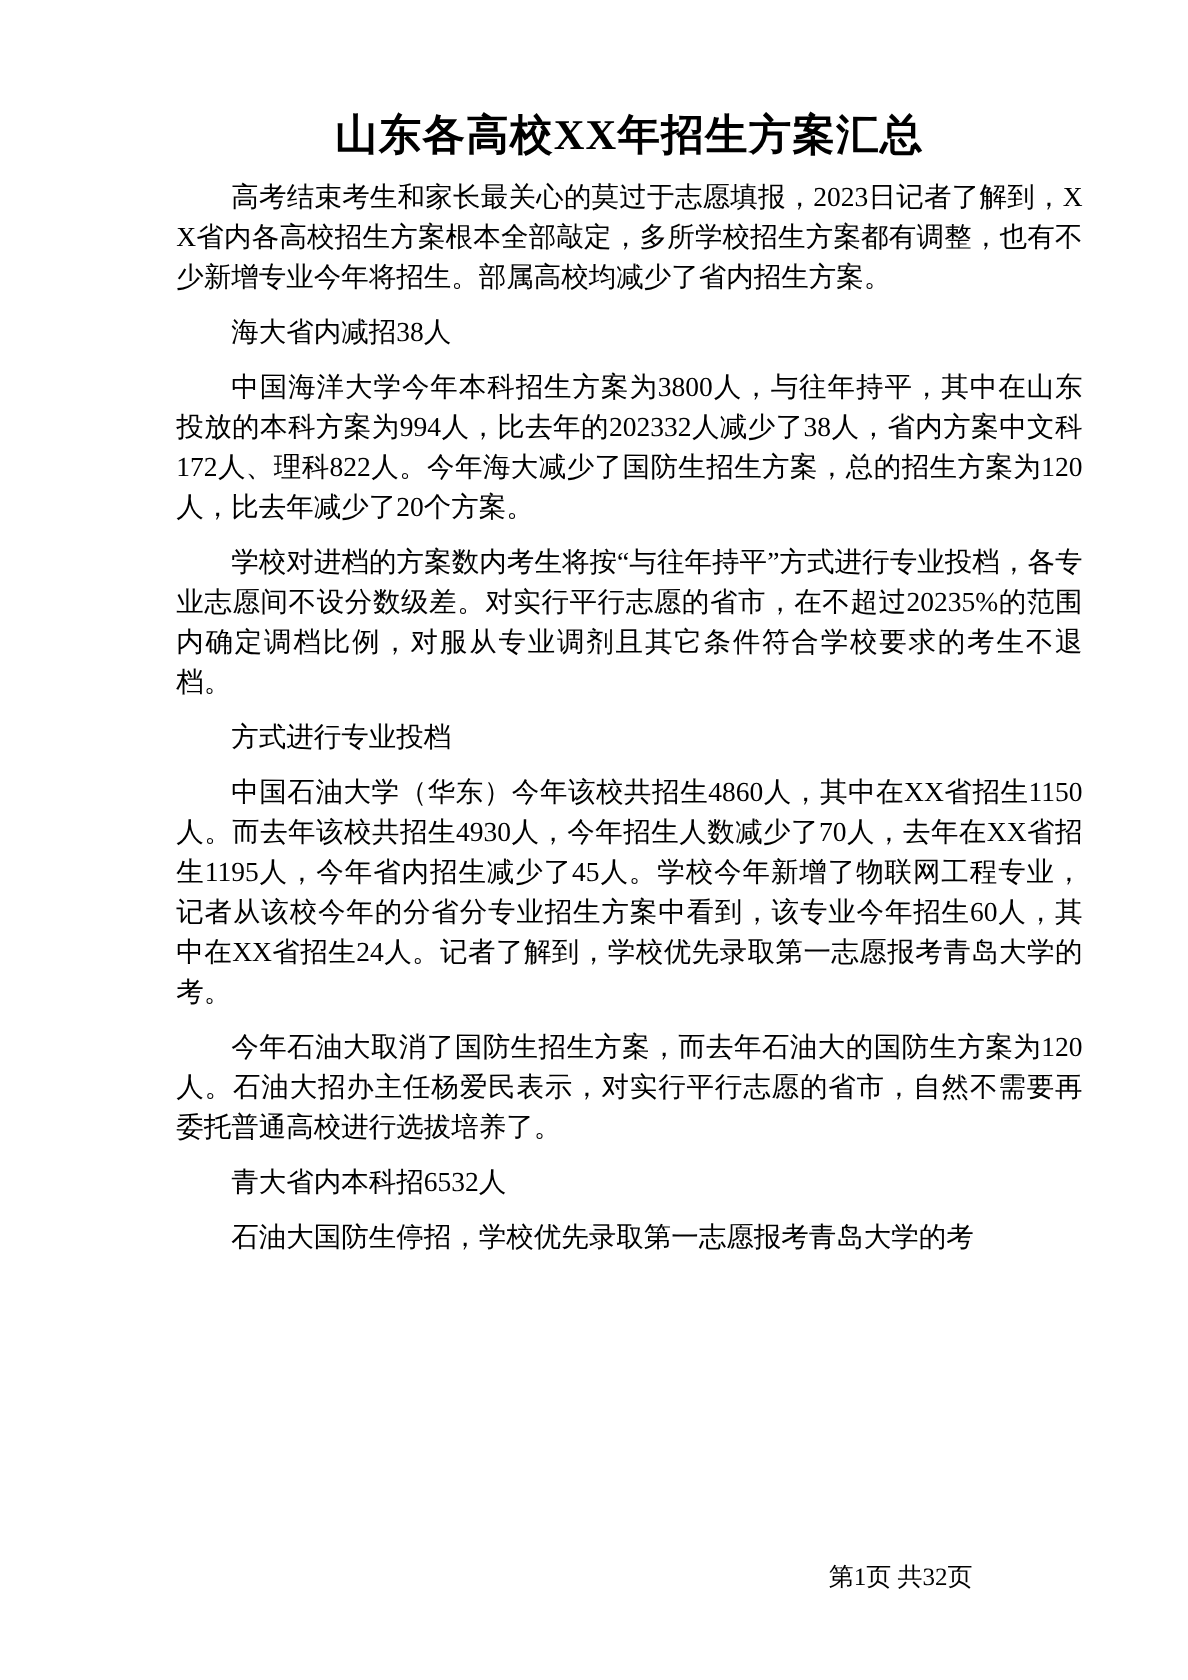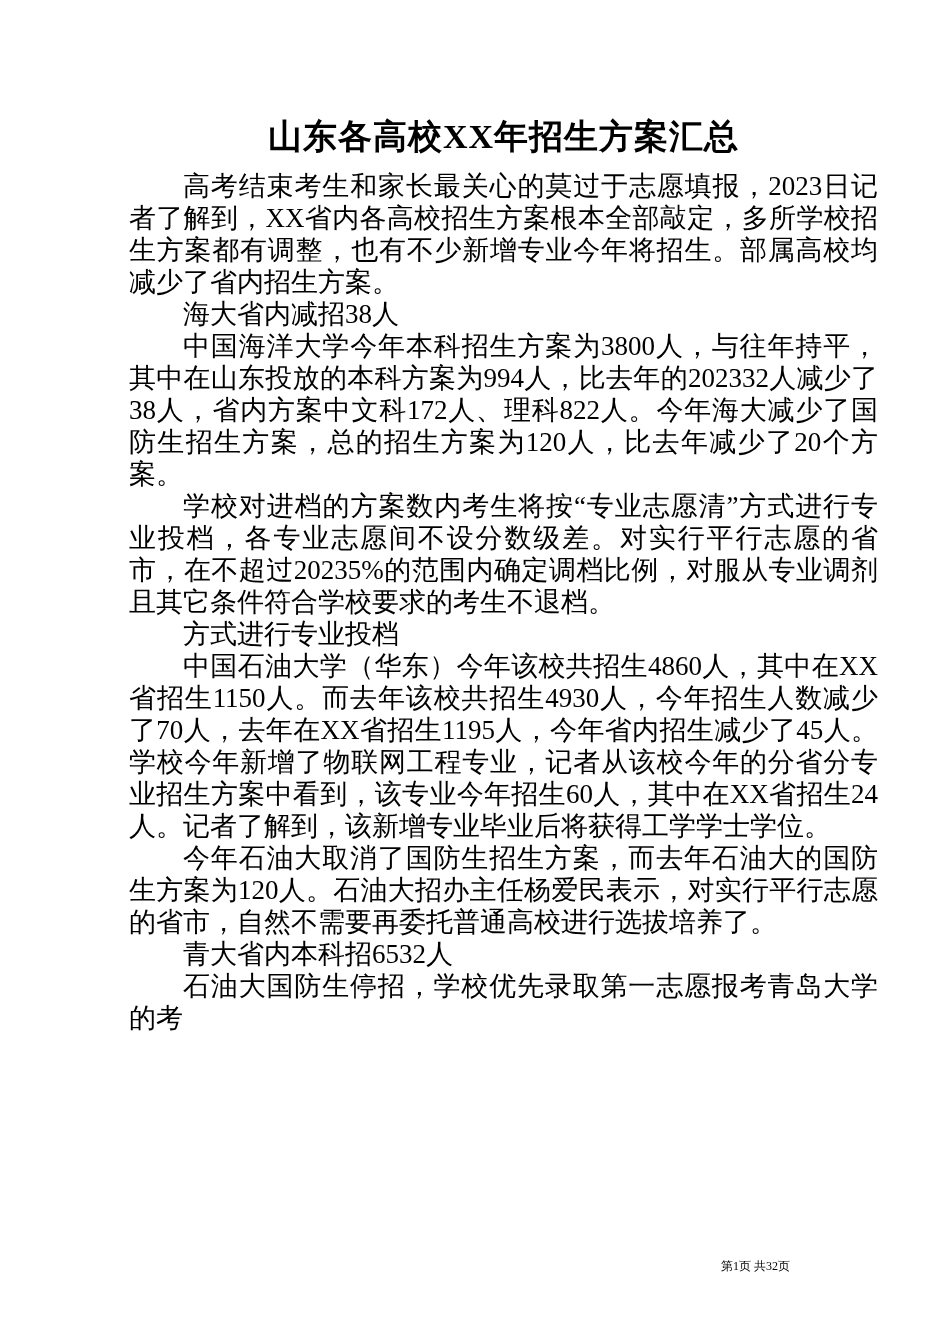--- a/index.html
+++ b/index.html
@@ -7,66 +7,66 @@
     padding: 0;
     background: #ffffff;
   }
   .page {
     position: relative;
     width: 950px;
     height: 1344px;
     margin: 0 auto;
     background: #ffffff;
     box-sizing: border-box;
-    padding: 116px 72px 0 129px;
+    padding: 88px 72px 0 129px;
     font-family: "Liberation Serif", "DejaVu Serif", serif;
     color: #000000;
     overflow: hidden;
   }
   .doc-title {
     margin: 0 0 13px 0;
     font-size: 34px;
     line-height: 41px;
     font-weight: bold;
     text-align: center;
     letter-spacing: 1px;
   }
   .doc-body {
     width: 100%;
   }
   .para {
-    margin: 0;
-    font-size: 27px;
+    margin: 12px;
+    font-size: 22px;
     line-height: 32px;
     text-align: justify;
     text-indent: 2em;
     word-break: break-all;
   }
   .page-footer {
     position: absolute;
-    right: 160px;
+    right: 172px;
     bottom: 72px;
-    font-size: 12px;
+    font-size: 20px;
     line-height: 1;
     color: #000000;
   }
 </style>
 </head>
 <body>
 
 <div class="page">
   <h1 class="doc-title">山东各高校XX年招生方案汇总</h1>
 
   <div class="doc-body">
       <p class="para">高考结束考生和家长最关心的莫过于志愿填报，2023日记者了解到，XX省内各高校招生方案根本全部敲定，多所学校招生方案都有调整，也有不少新增专业今年将招生。部属高校均减少了省内招生方案。</p>
       <p class="para">海大省内减招38人</p>
       <p class="para">中国海洋大学今年本科招生方案为3800人，与往年持平，其中在山东投放的本科方案为994人，比去年的202332人减少了38人，省内方案中文科172人、理科822人。今年海大减少了国防生招生方案，总的招生方案为120人，比去年减少了20个方案。</p>
-      <p class="para">学校对进档的方案数内考生将按“专业志愿清”方式进行专业投档，各专业志愿间不设分数级差。对实行平行志愿的省市，在不超过20235%的范围内确定调档比例，对服从专业调剂且其它条件符合学校要求的考生不退档。</p>
+      <p class="para">学校对进档的方案数内考生将按“与往年持平”方式进行专业投档，各专业志愿间不设分数级差。对实行平行志愿的省市，在不超过20235%的范围内确定调档比例，对服从专业调剂且其它条件符合学校要求的考生不退档。</p>
       <p class="para">方式进行专业投档</p>
-      <p class="para">中国石油大学（华东）今年该校共招生4860人，其中在XX省招生1150人。而去年该校共招生4930人，今年招生人数减少了70人，去年在XX省招生1195人，今年省内招生减少了45人。学校今年新增了物联网工程专业，记者从该校今年的分省分专业招生方案中看到，该专业今年招生60人，其中在XX省招生24人。记者了解到，该新增专业毕业后将获得工学学士学位。</p>
+      <p class="para">中国石油大学（华东）今年该校共招生4860人，其中在XX省招生1150人。而去年该校共招生4930人，今年招生人数减少了70人，去年在XX省招生1195人，今年省内招生减少了45人。学校今年新增了物联网工程专业，记者从该校今年的分省分专业招生方案中看到，该专业今年招生60人，其中在XX省招生24人。记者了解到，学校优先录取第一志愿报考青岛大学的考。</p>
       <p class="para">今年石油大取消了国防生招生方案，而去年石油大的国防生方案为120人。石油大招办主任杨爱民表示，对实行平行志愿的省市，自然不需要再委托普通高校进行选拔培养了。</p>
       <p class="para">青大省内本科招6532人</p>
       <p class="para">石油大国防生停招，学校优先录取第一志愿报考青岛大学的考</p>
     </div>
 
   <div class="page-footer">
     <span>第1页 共32页</span>
   </div>
 </div>
 

